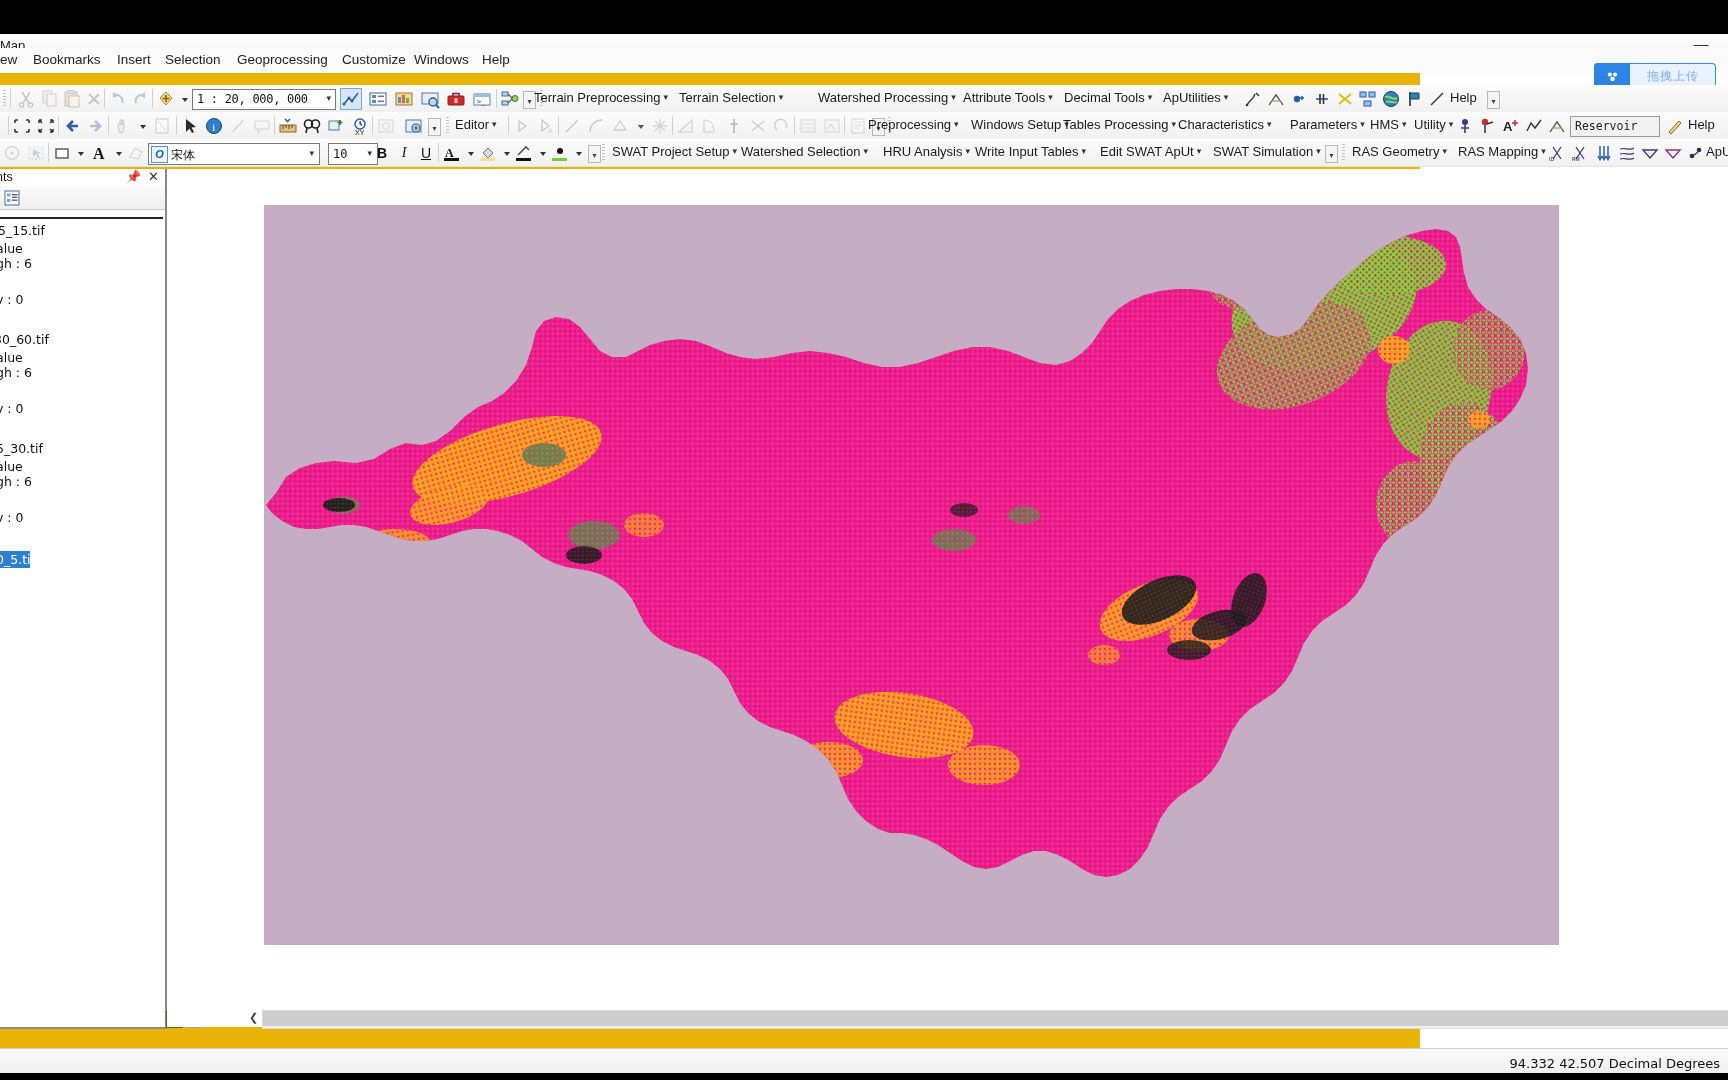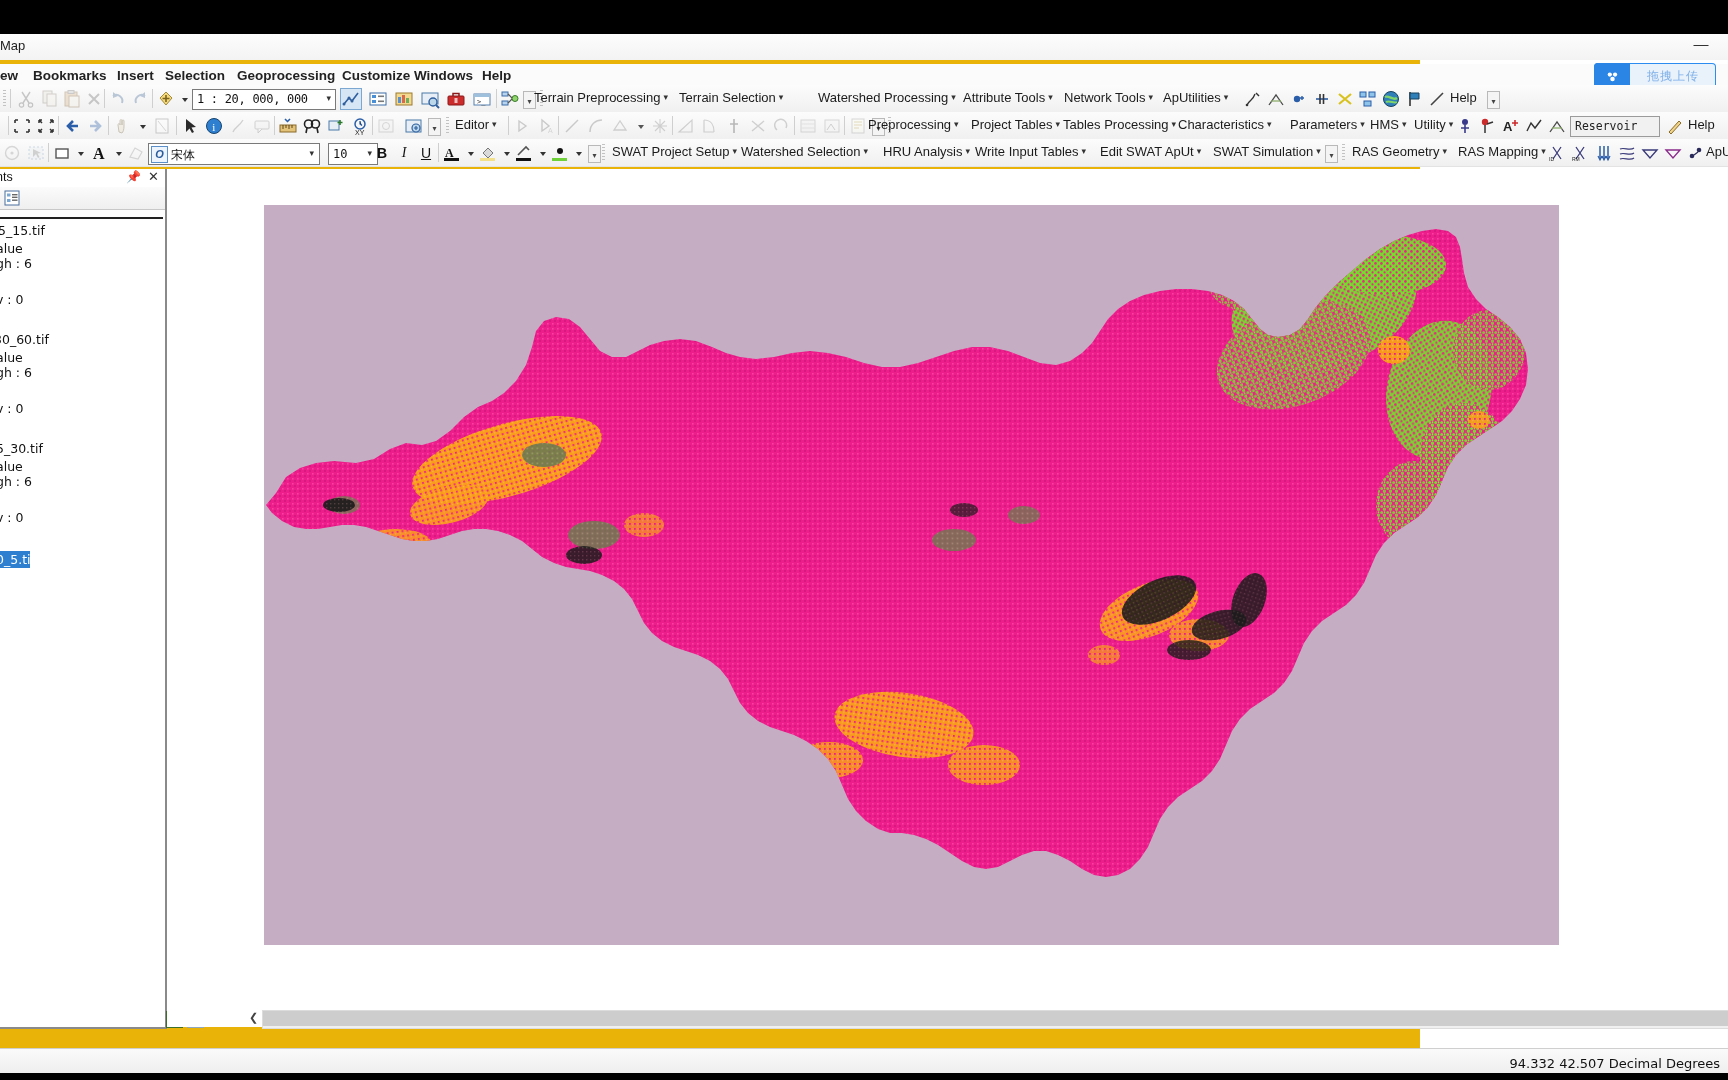--- a/index.html
+++ b/index.html
@@ -15,21 +15,21 @@
   .blackband{position:absolute;left:0;top:0;width:1728px;height:34px;background:#000;}
 
   
   .titlebar{position:absolute;left:0;top:34px;width:1728px;height:26px;
     background:linear-gradient(#fdfdfd,#f3f3f3);}
   .titlebar .ttl{position:absolute;left:0px;top:4px;font-size:13px;color:#222;}
   .titlebar .minbtn{position:absolute;right:14px;top:3px;width:26px;height:18px;
     font-size:15px;color:#333;text-align:center;line-height:14px;cursor:default;}
 
   
-  .menubar{position:absolute;left:0;top:64px;width:1728px;height:25px;background:#fbfbfb;font-weight:bold;}
+  .menubar{position:absolute;left:0;top:48px;width:1728px;height:25px;background:#fbfbfb;}
   .menubar .mi{position:absolute;top:4px;font-size:13.5px;color:#222;white-space:nowrap;}
 
   
   .uploadpill{position:absolute;left:1594px;top:63px;width:122px;height:26px;
     border-radius:4px;overflow:hidden;display:flex;align-items:center;
     box-shadow:0 0 0 1px #2d8cf0 inset;background:#e9f1fb;}
   .uploadpill .ic{width:36px;height:26px;background:#2b85e4;display:flex;
     align-items:center;justify-content:center;}
   .uploadpill .ic svg{display:block;}
   .uploadpill .tx{flex:1;text-align:center;font-size:12px;color:#7fb0e8;
@@ -302,21 +302,21 @@
 
     <div class="menu-txt" style="left:534px">
       <span>Terrain Preprocessing</span><span class="caret">▾</span></div>
     <div class="menu-txt" style="left:679px">
       <span>Terrain Selection</span><span class="caret">▾</span></div>
     <div class="menu-txt" style="left:818px">
       <span>Watershed Processing</span><span class="caret">▾</span></div>
     <div class="menu-txt" style="left:963px">
       <span>Attribute Tools</span><span class="caret">▾</span></div>
     <div class="menu-txt" style="left:1064px">
-      <span>Network Tools</span><span class="caret">▾</span></div>
+      <span>Decimal Tools</span><span class="caret">▾</span></div>
     <div class="menu-txt" style="left:1163px">
       <span>ApUtilities</span><span class="caret">▾</span></div>
 
     <div class="ti" style="left:1243px">
       <svg viewBox="0 0 20 20">
           <path d="M4 16 C7 10 9 13 12 5" stroke="#333" stroke-width="1.4" fill="none"></path>
       <path d="M13 4 L16 7" stroke="#333" stroke-width="1.4"></path>
           <circle cx="4" cy="16" r="1.3" fill="#333"></circle>
         </svg>
       </div>
@@ -570,21 +570,21 @@
       <path d="M6 6 L14 6 M6 9 L14 9 M6 12 L11 12" stroke="#c0a850"></path>
         </svg>
       </div>
     <div class="ovf" style="left:872px">▾</div>
 
     <div class="gripdots" style="left:888px"></div>
 
     <div class="menu-txt" style="left:868px">
       <span>Preprocessing</span><span class="caret">▾</span></div>
     <div class="menu-txt" style="left:971px">
-      <span>Project Tables</span><span class="caret">▾</span></div>
+      <span>Windows Setup</span><span class="caret">▾</span></div>
     <div class="menu-txt" style="left:1063px">
       <span>Tables Processing</span><span class="caret">▾</span></div>
     <div class="menu-txt" style="left:1178px">
       <span>Characteristics</span><span class="caret">▾</span></div>
     <div class="menu-txt" style="left:1290px">
       <span>Parameters</span><span class="caret">▾</span></div>
     <div class="menu-txt" style="left:1370px">
       <span>HMS</span><span class="caret">▾</span></div>
     <div class="menu-txt" style="left:1414px">
       <span>Utility</span><span class="caret">▾</span></div>

